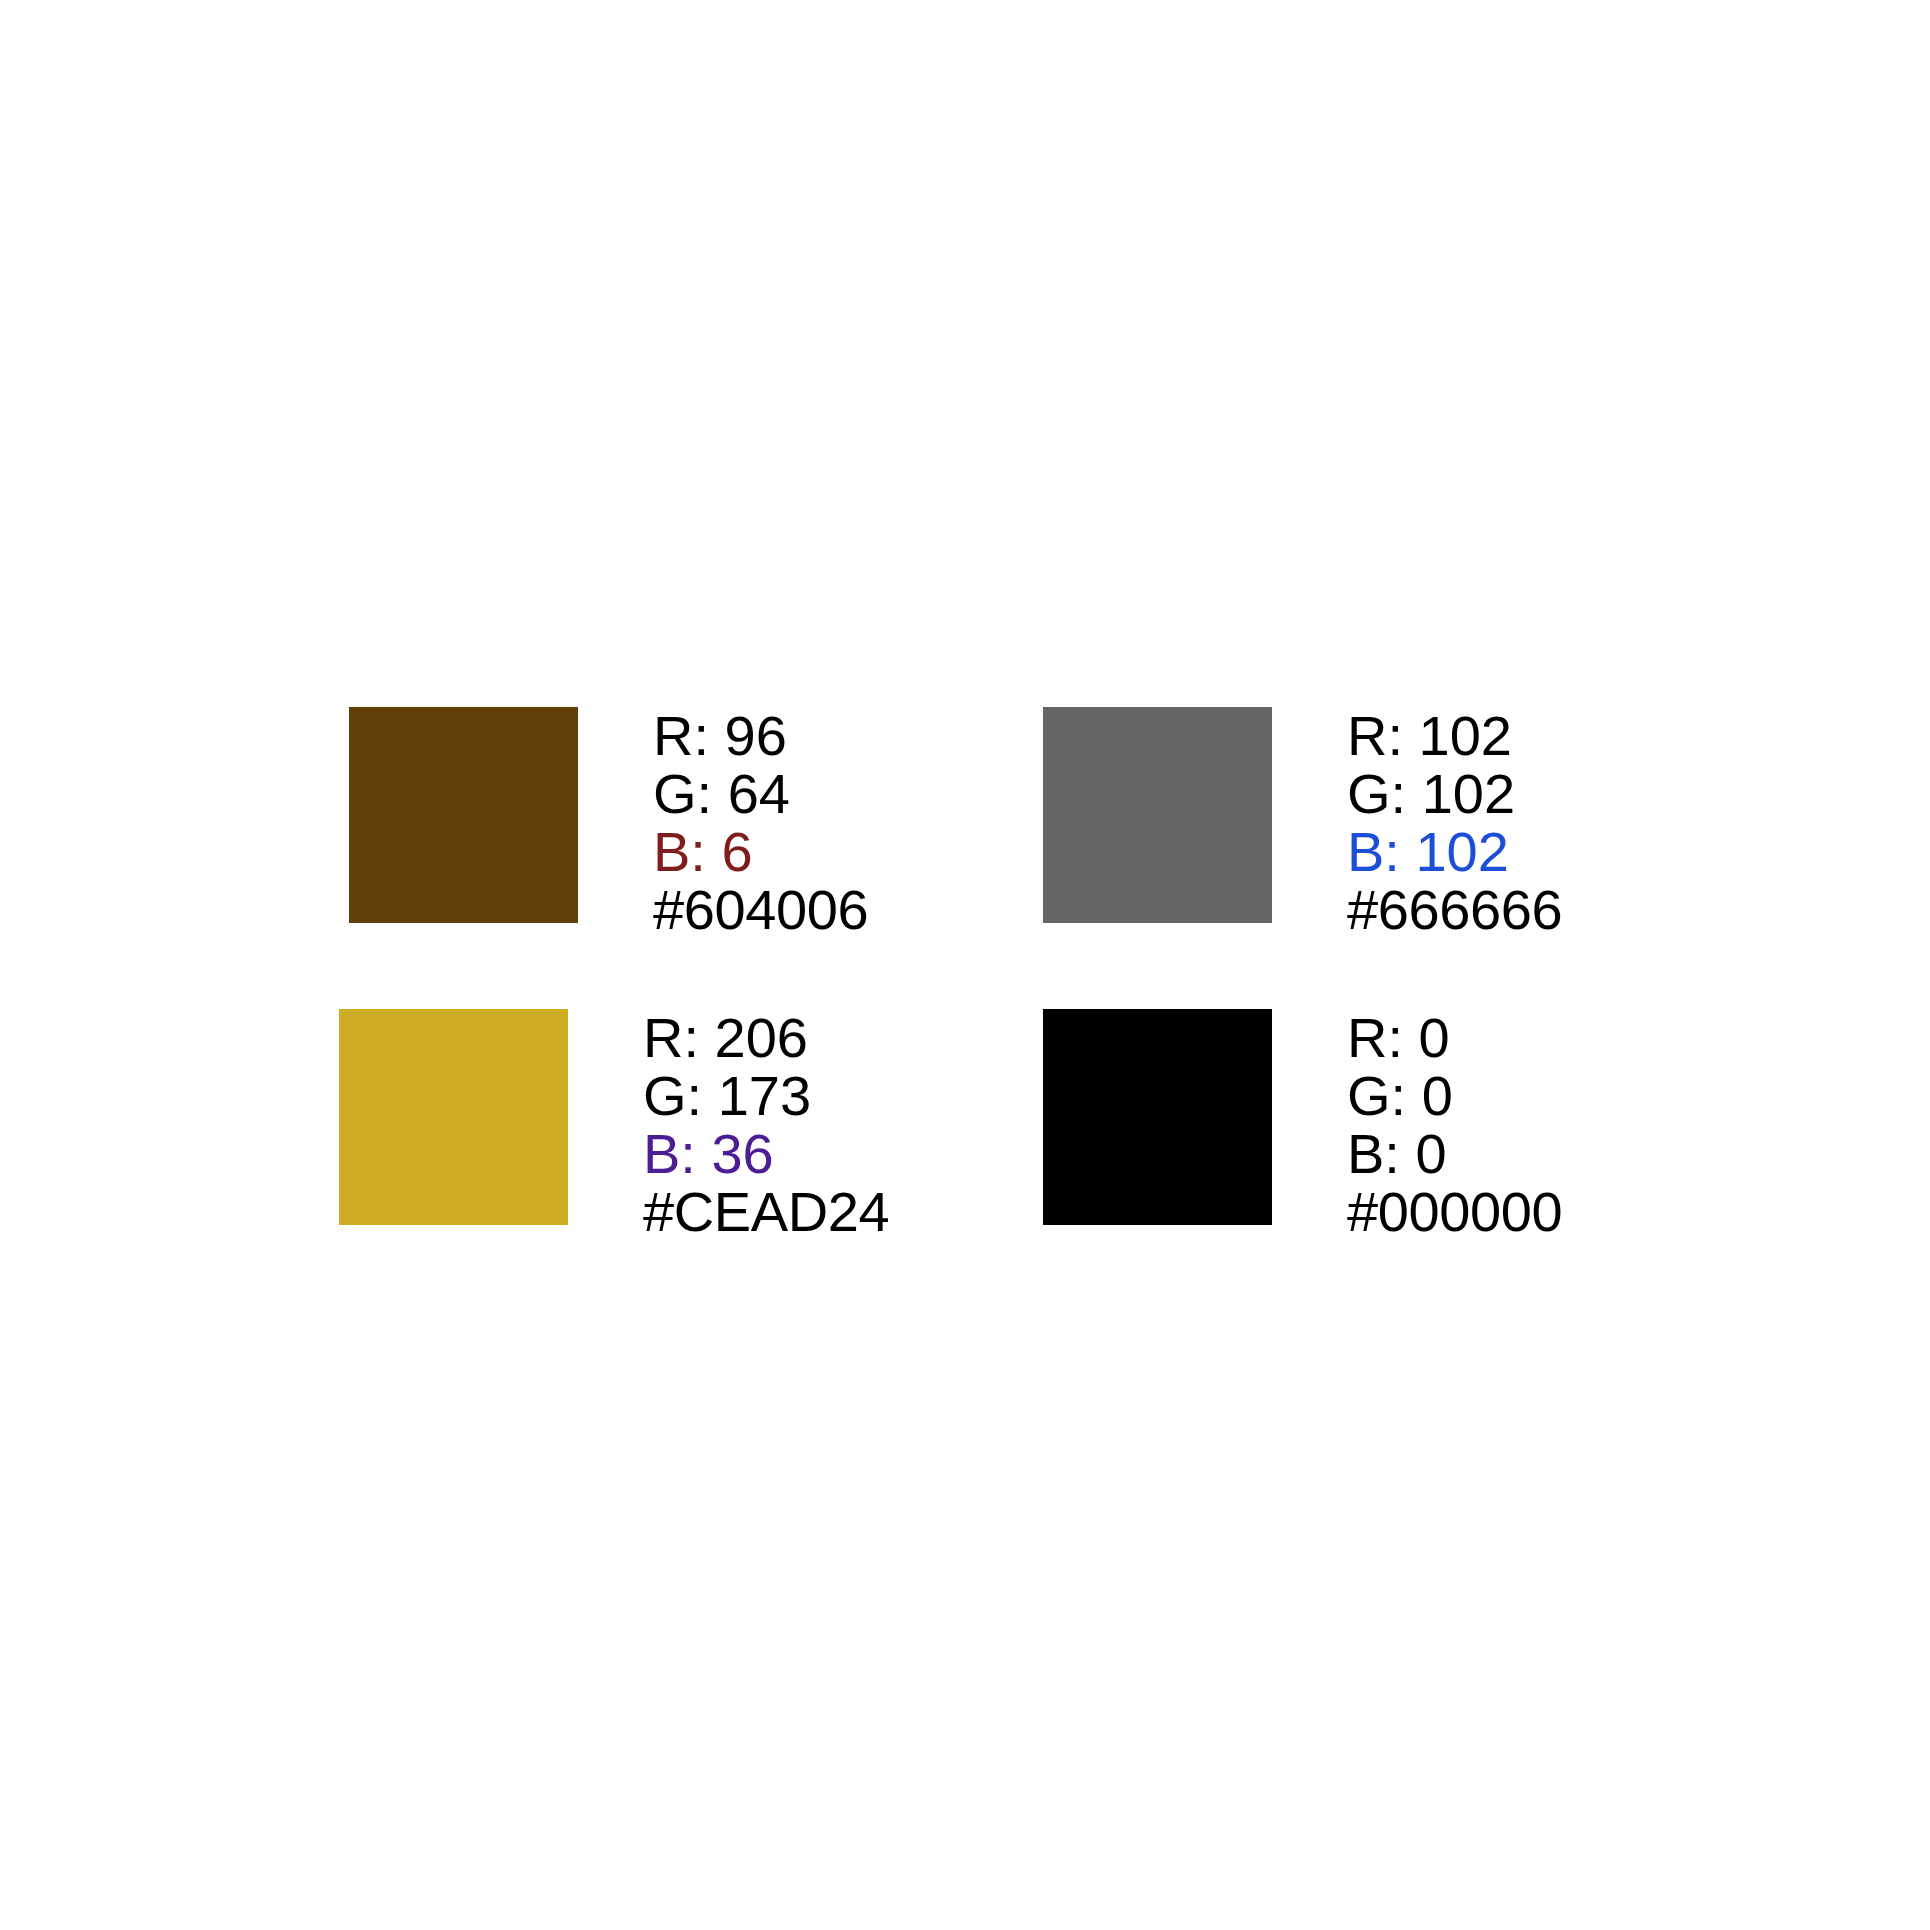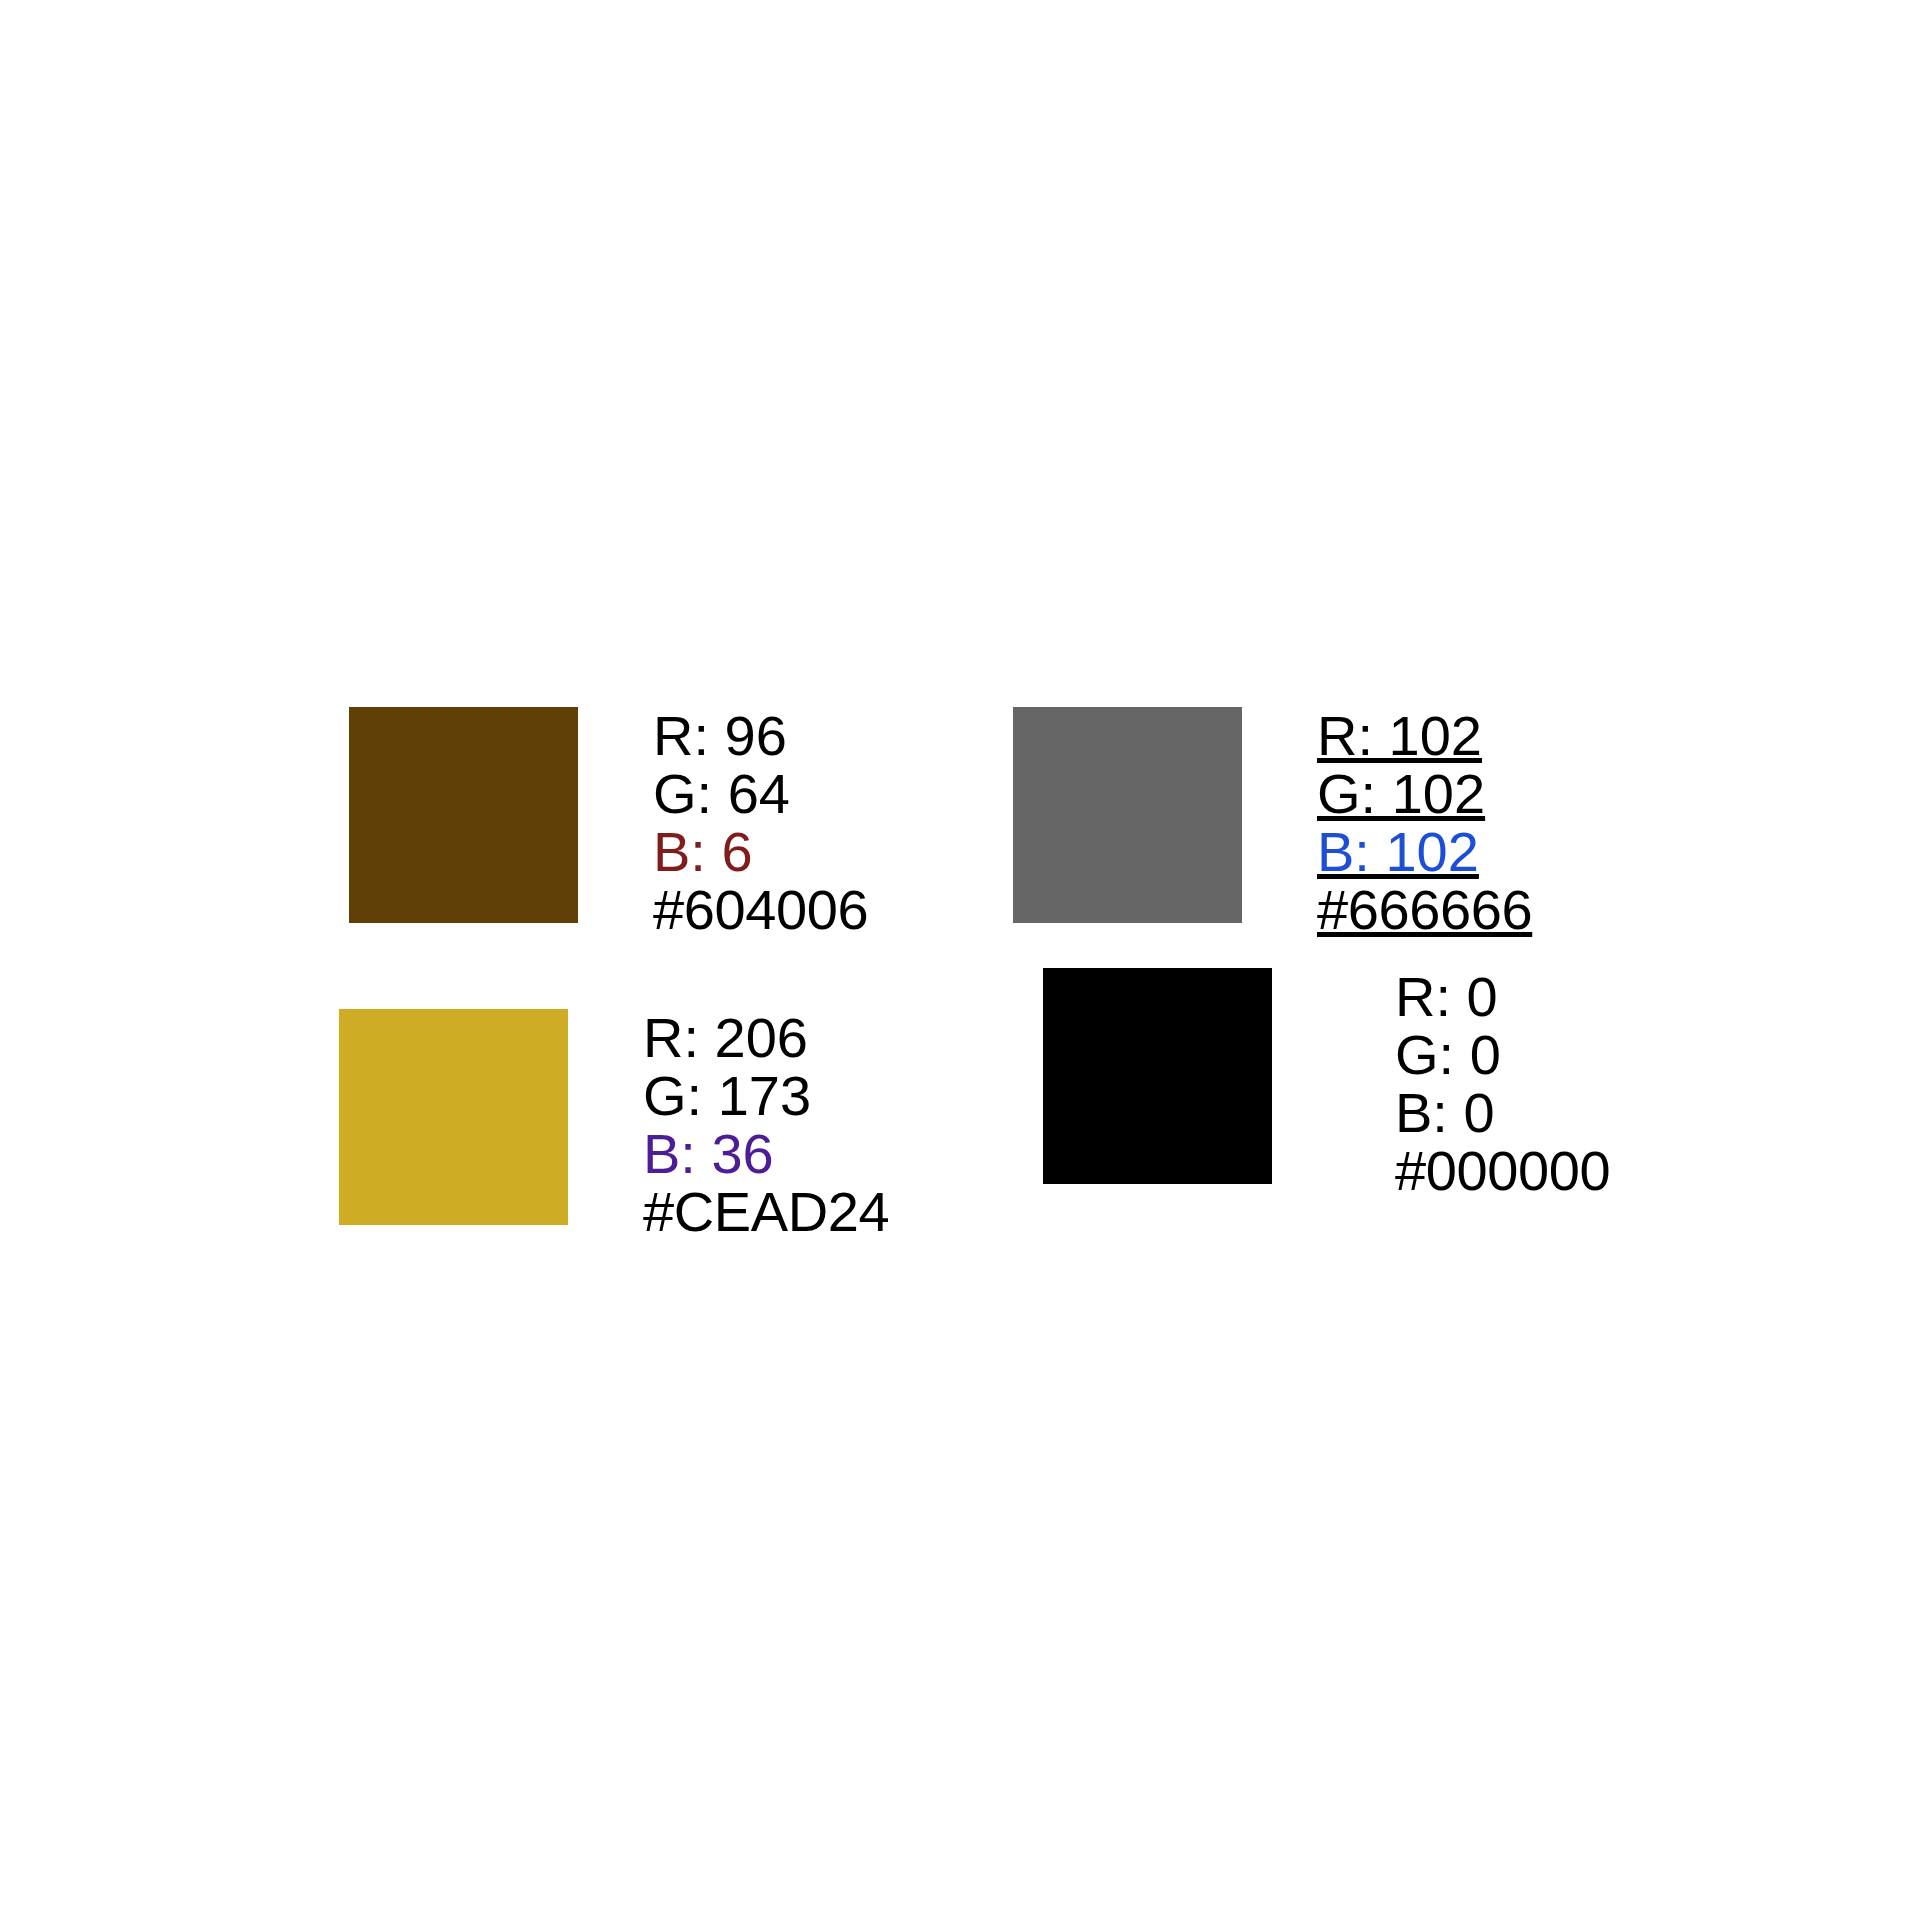--- a/index.html
+++ b/index.html
@@ -23,23 +23,23 @@
 
   .swatch-entry {
     position: absolute;
     display: flex;
     flex-direction: row;
     align-items: flex-start;
   }
 
   
   .entry-pos-0 { left: 349px;  top: 707px;  }
-  .entry-pos-1 { left: 1013px; top: 707px; text-decoration: underline;  }
+  .entry-pos-1 { left: 1043px; top: 707px;  }
   .entry-pos-2 { left: 339px;  top: 1009px; }
-  .entry-pos-3 { left: 1043px; top: 968px; gap: 48px; }
+  .entry-pos-3 { left: 1043px; top: 1009px; }
 
   .swatch-chip {
     width: 229px;
     height: 216px;
     flex: 0 0 auto;
     background: #cccccc;
   }
 
   .swatch-readout {
     margin-left: 75px;

